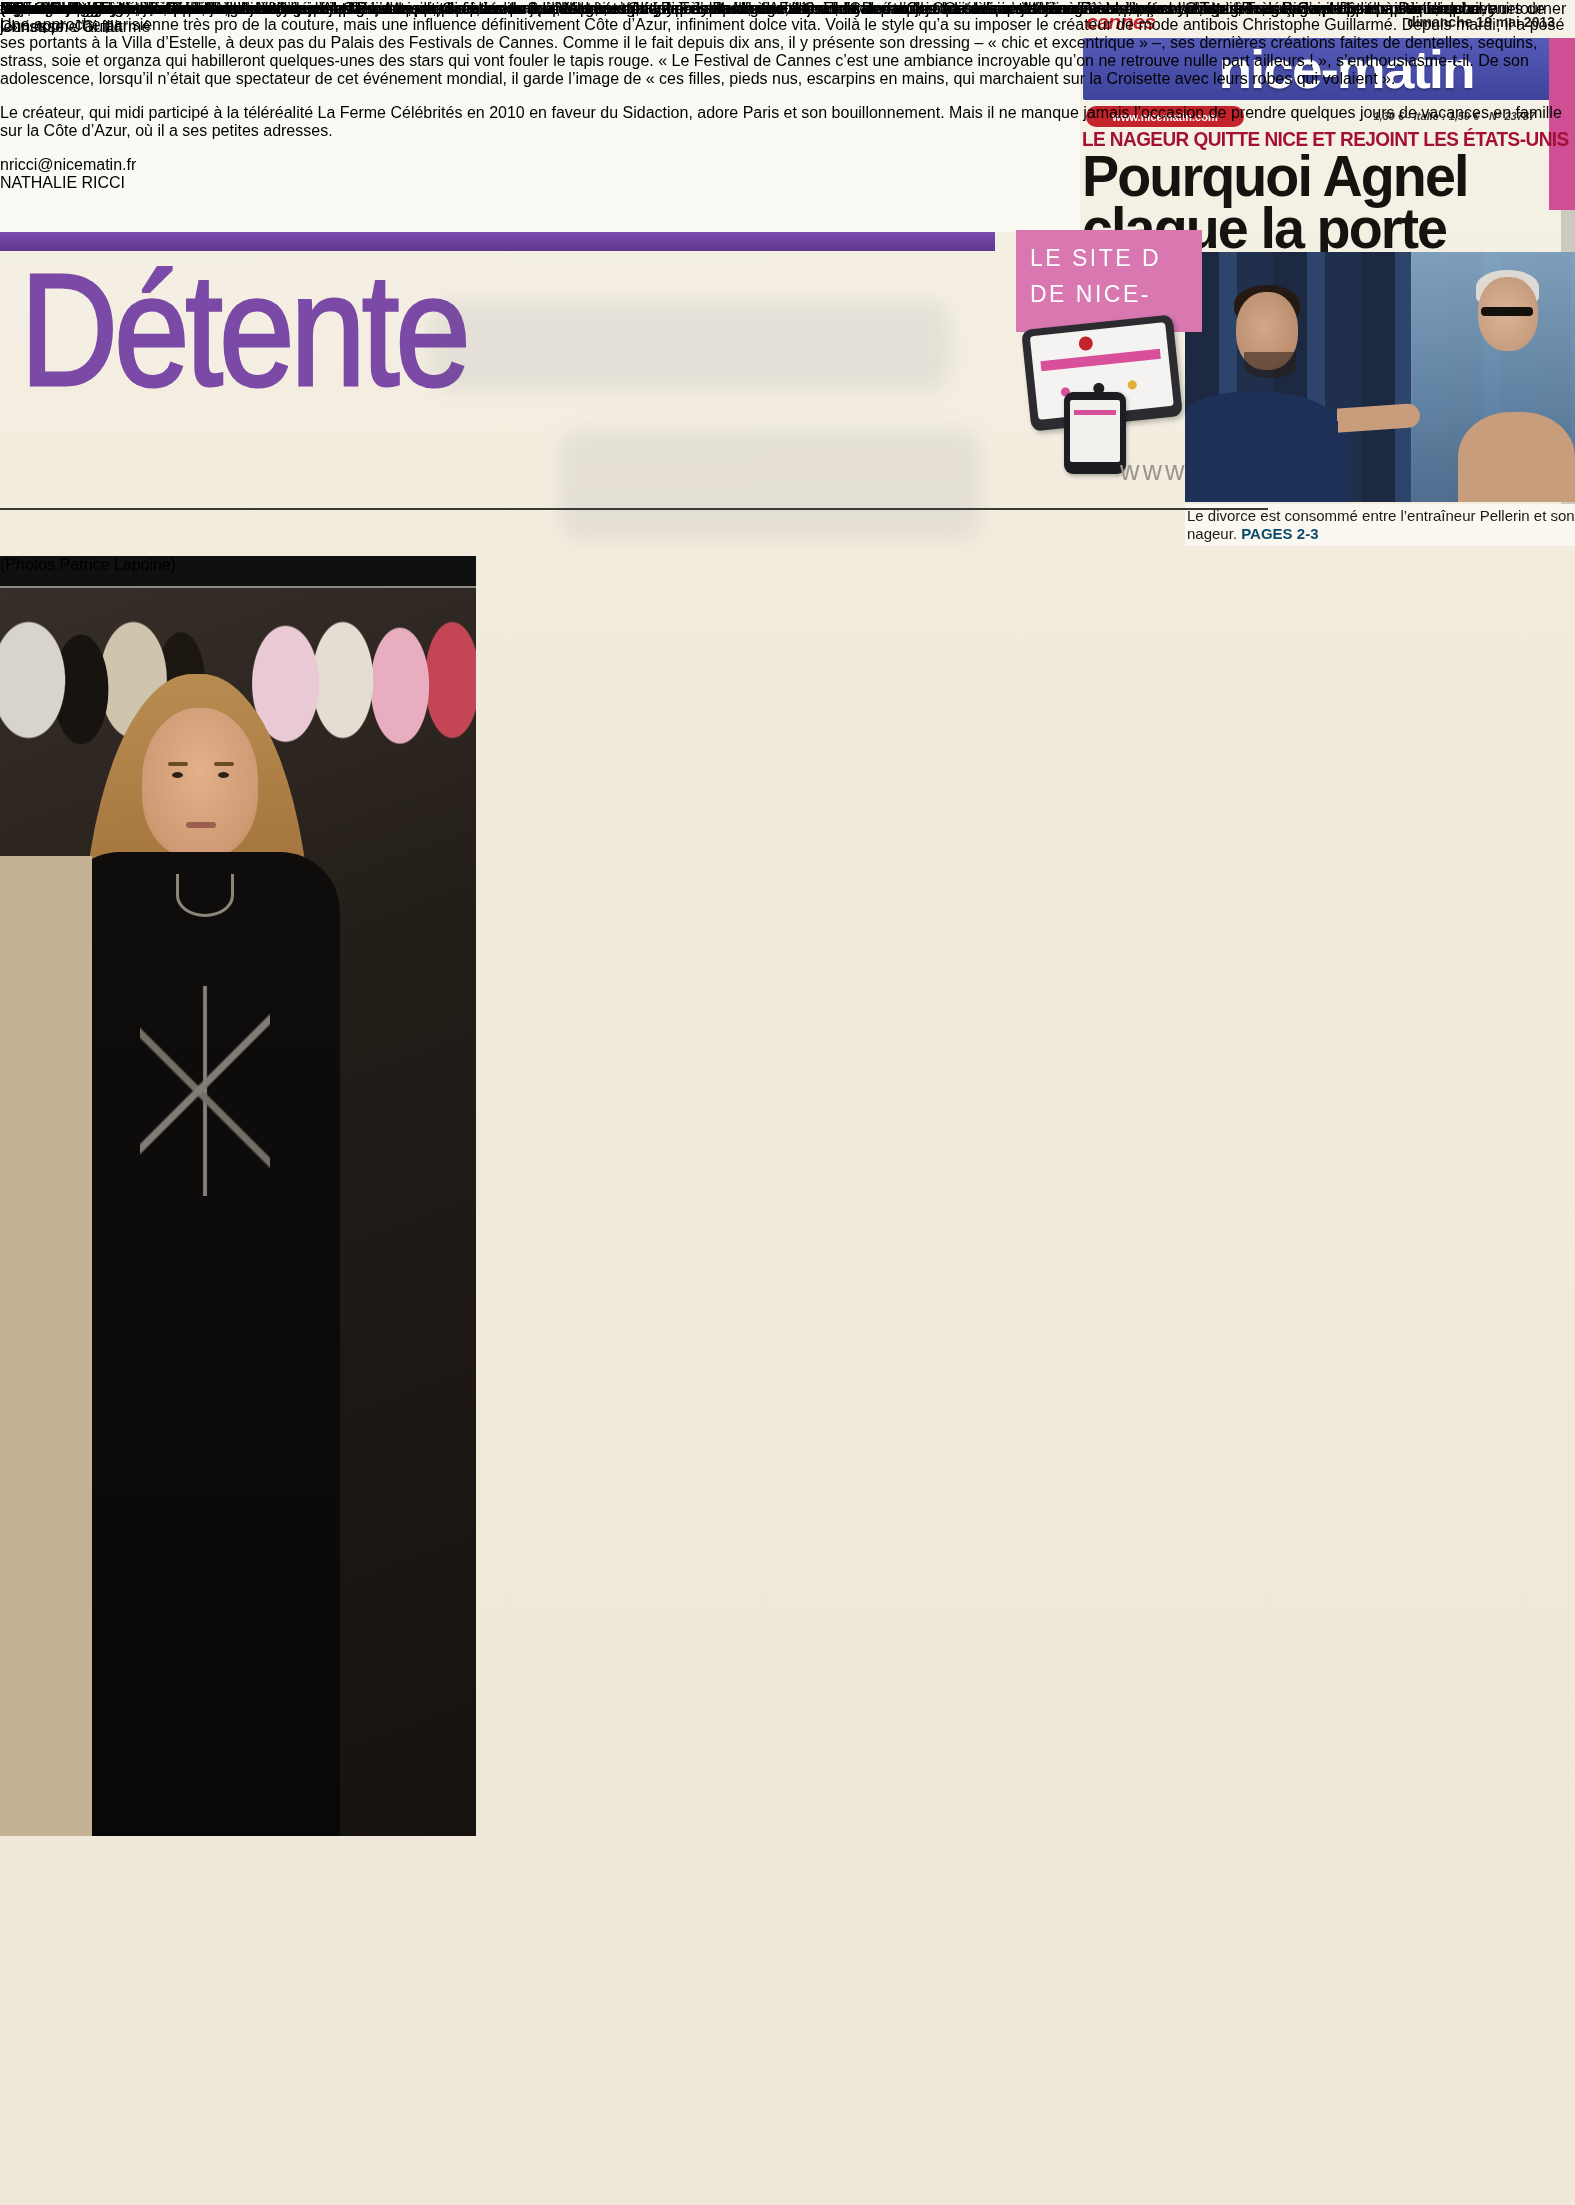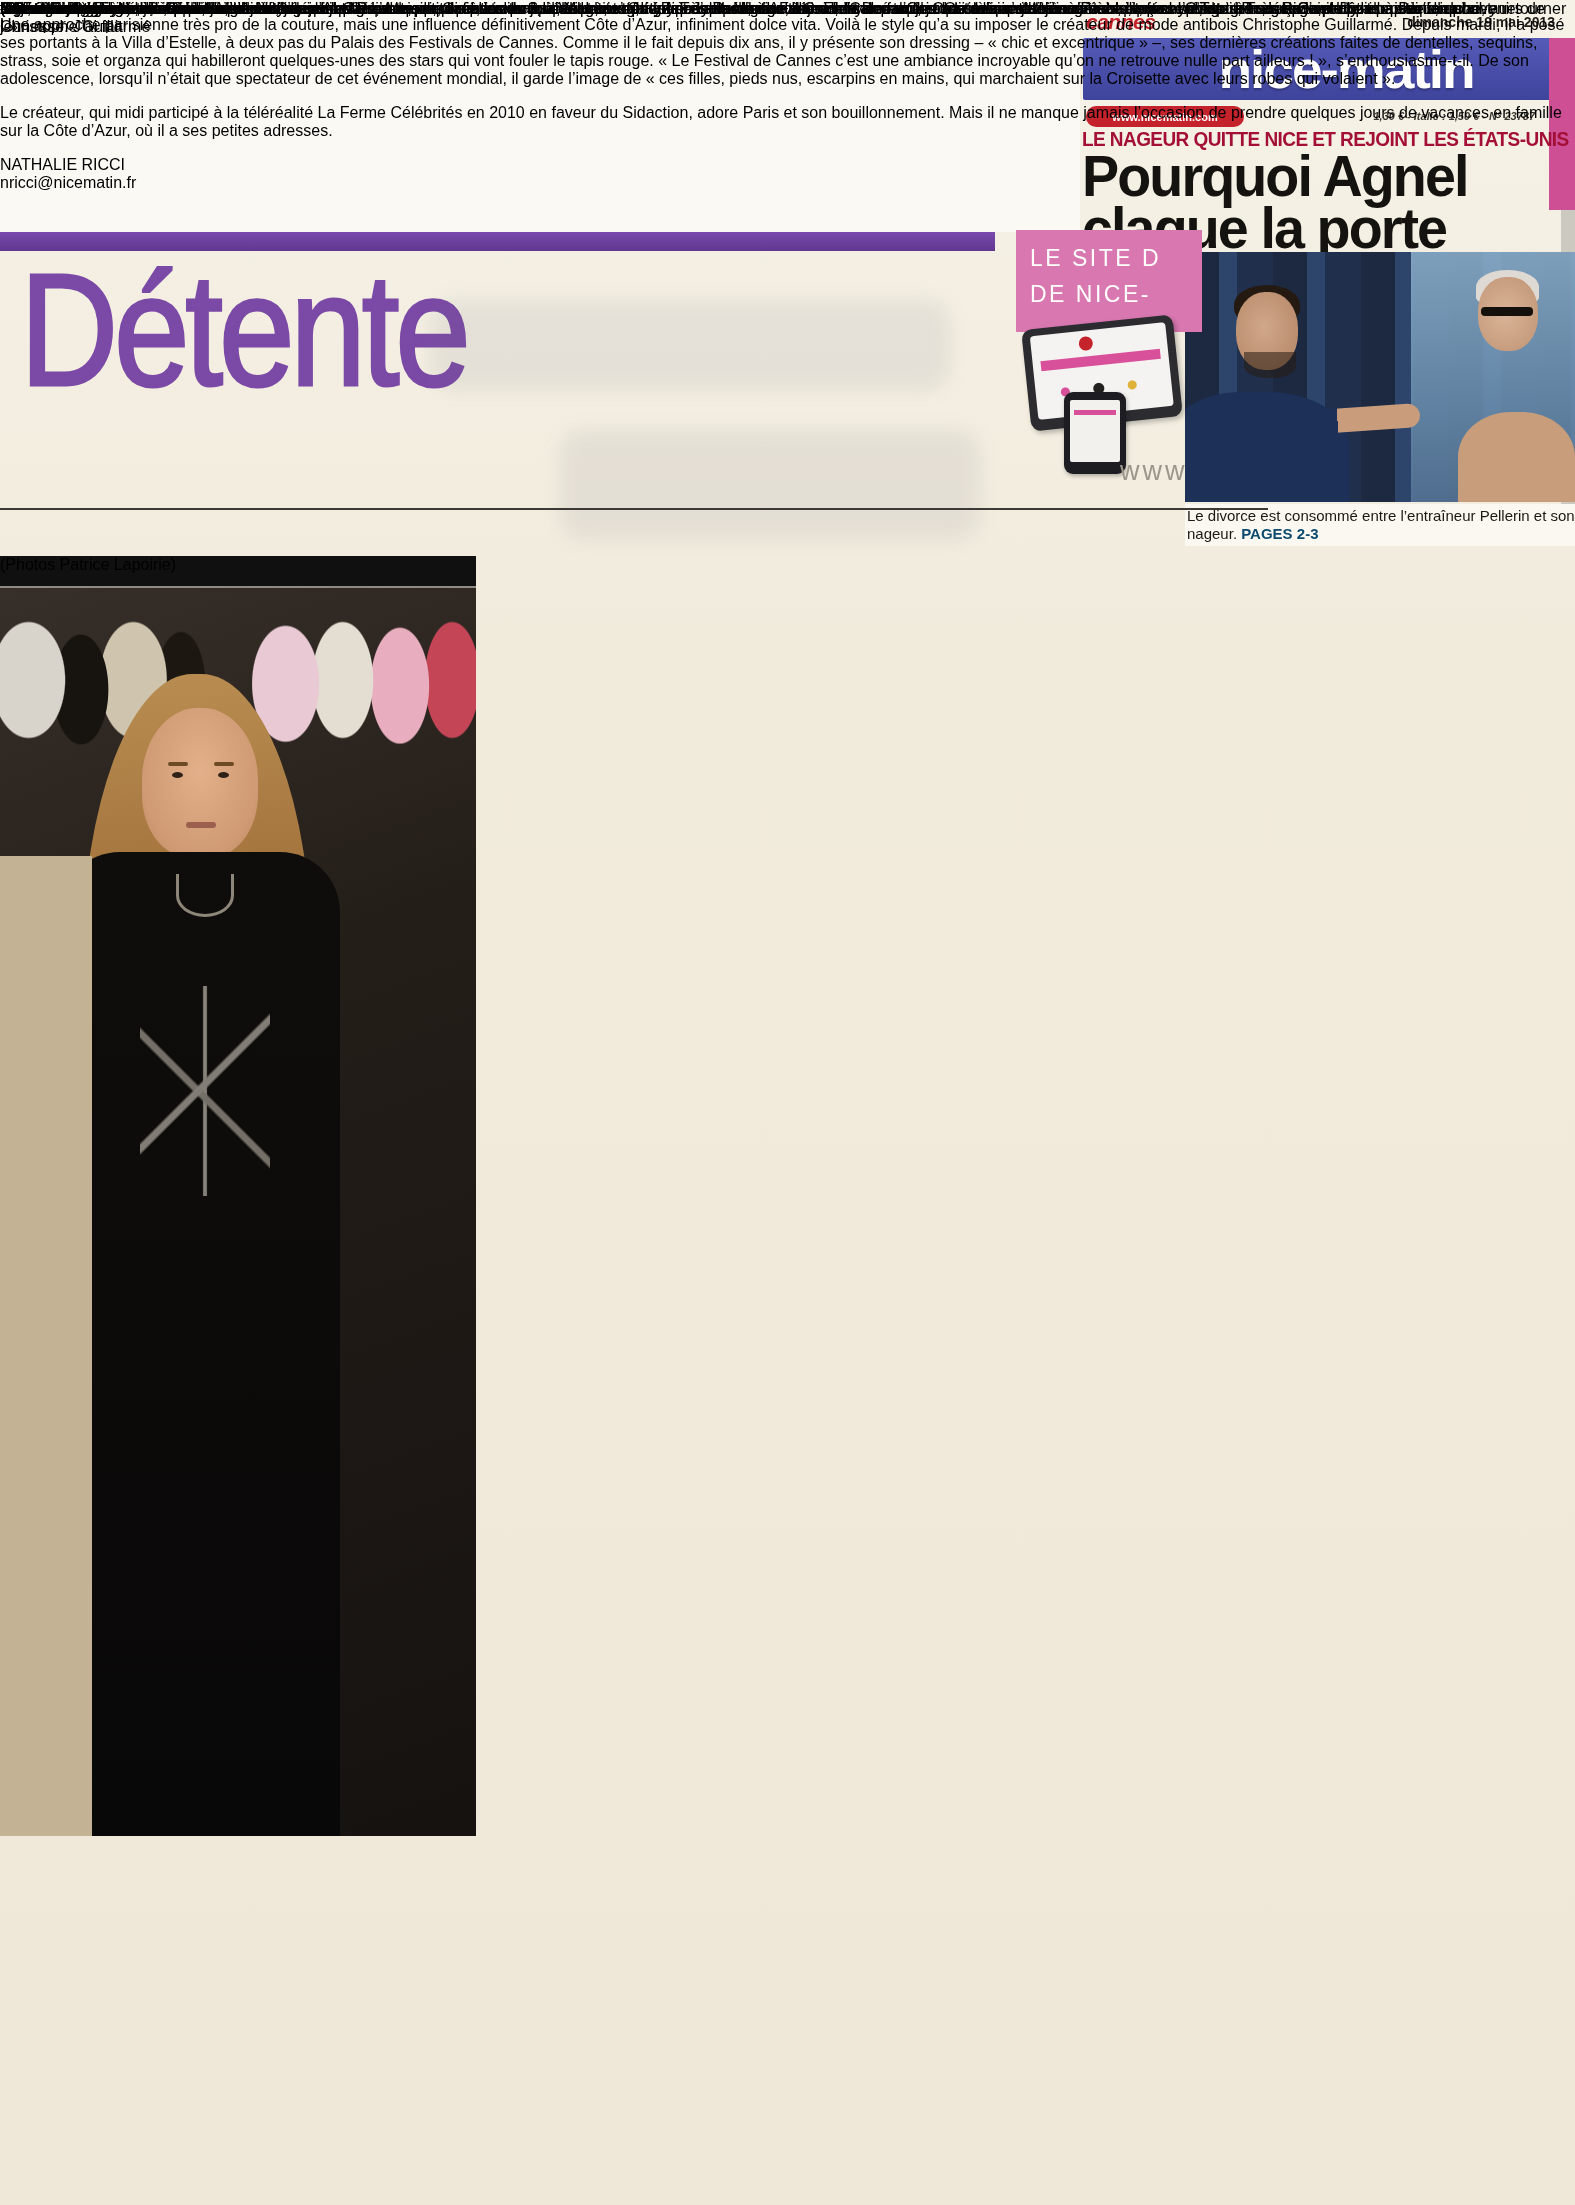--- a/index.html
+++ b/index.html
@@ -263,22 +263,22 @@
   </div>
   <div class="abs standfirst1">
     <span class="kick">Mon dimanche idéal</span><span class="rest"> Pour la dixième année,</span>
   </div>
   <div class="abs standfirst2">le couturier antibois a installé son dressing sur la Croisette</div>
 
   <div class="abs lead-col">
     <p><span class="dropcap">U</span><span><span>ne approche parisienne très pro de la couture, mais une influence définitivement Côte d’Azur, infiniment </span><span class="it">dolce vita</span><span>. Voilà le style qu’a su imposer le créateur de mode antibois Christophe Guillarmé. Depuis mardi, il a posé ses portants à la Villa d’Estelle, à deux pas du Palais des Festivals de Cannes. Comme il le fait depuis dix ans, il y présente son dressing – </span><span class="it">« chic et excentrique »</span><span> –, ses dernières créations faites de dentelles, sequins, strass, soie et organza qui habilleront quelques-unes des stars qui vont fouler le tapis rouge. </span><span class="it">« Le Festival de Cannes c’est une ambiance incroyable qu’on ne retrouve nulle part ailleurs ! »</span><span>, s’enthousiasme-t-il. De son adolescence, lorsqu’il n’était que spectateur de cet événement mondial, il garde l’image de </span><span class="it">« ces filles, pieds nus, escarpins en mains, qui marchaient sur la Croisette avec leurs robes qui volaient »</span><span>.</span></span></p>
     <p><span>Le créateur, qui midi participé à la téléréalité </span><span class="it">La Ferme Célébrités</span><span> en 2010 en faveur du Sidaction, adore Paris et son bouillonnement. Mais il ne manque jamais l’occasion de prendre quelques jours de vacances en famille sur la Côte d’Azur, où il a ses petites adresses.</span></p>
     <div class="byline">
+      <div>nricci@nicematin.fr</div>
       <div>NATHALIE RICCI</div>
-      <div>nricci@nicematin.fr</div>
     </div>
   </div>
 
   <div class="abs sec-title s1-title"><span>Déjeuner en famille au </span><span class="it">Café du coin</span><span> à Vallauris</span></div>
   <div class="abs s1-photo">
     <div class="abs cafe-window"></div>
     <div class="abs cafe-fig1"></div>
     <div class="abs cafe-fig2"></div>
     <div class="abs cafe-table"></div>
     <div class="abs cafe-plates"></div>

